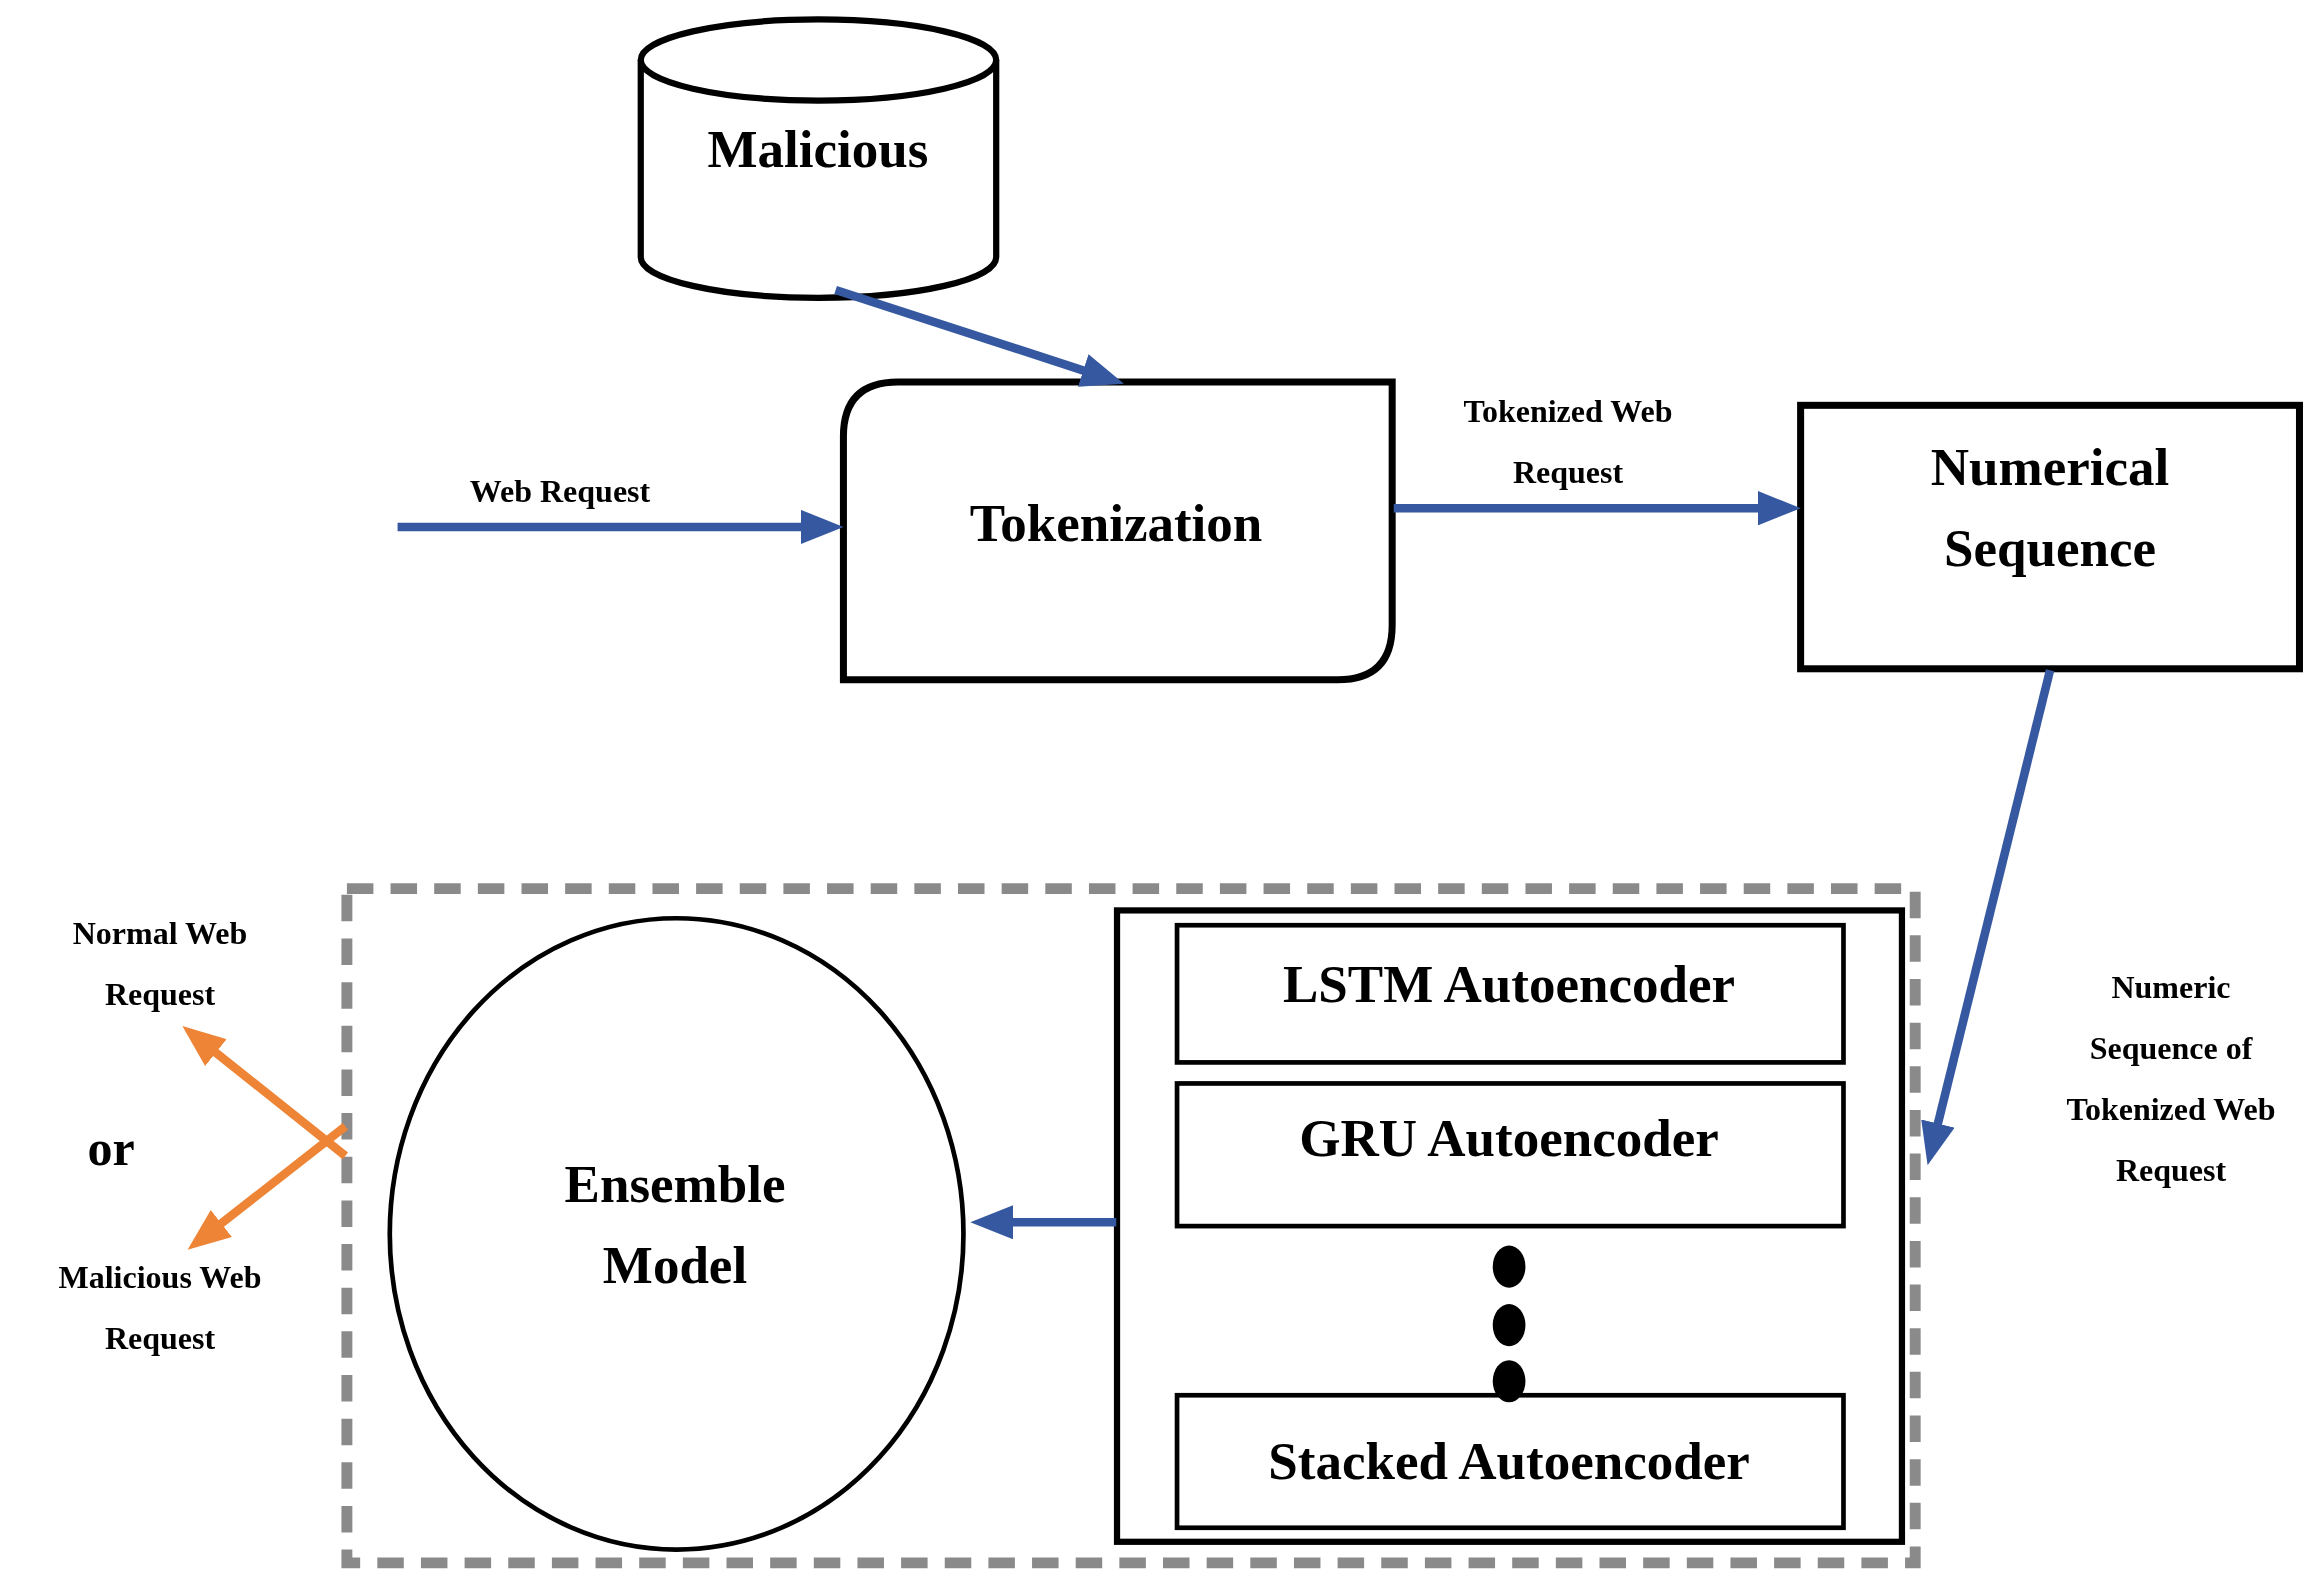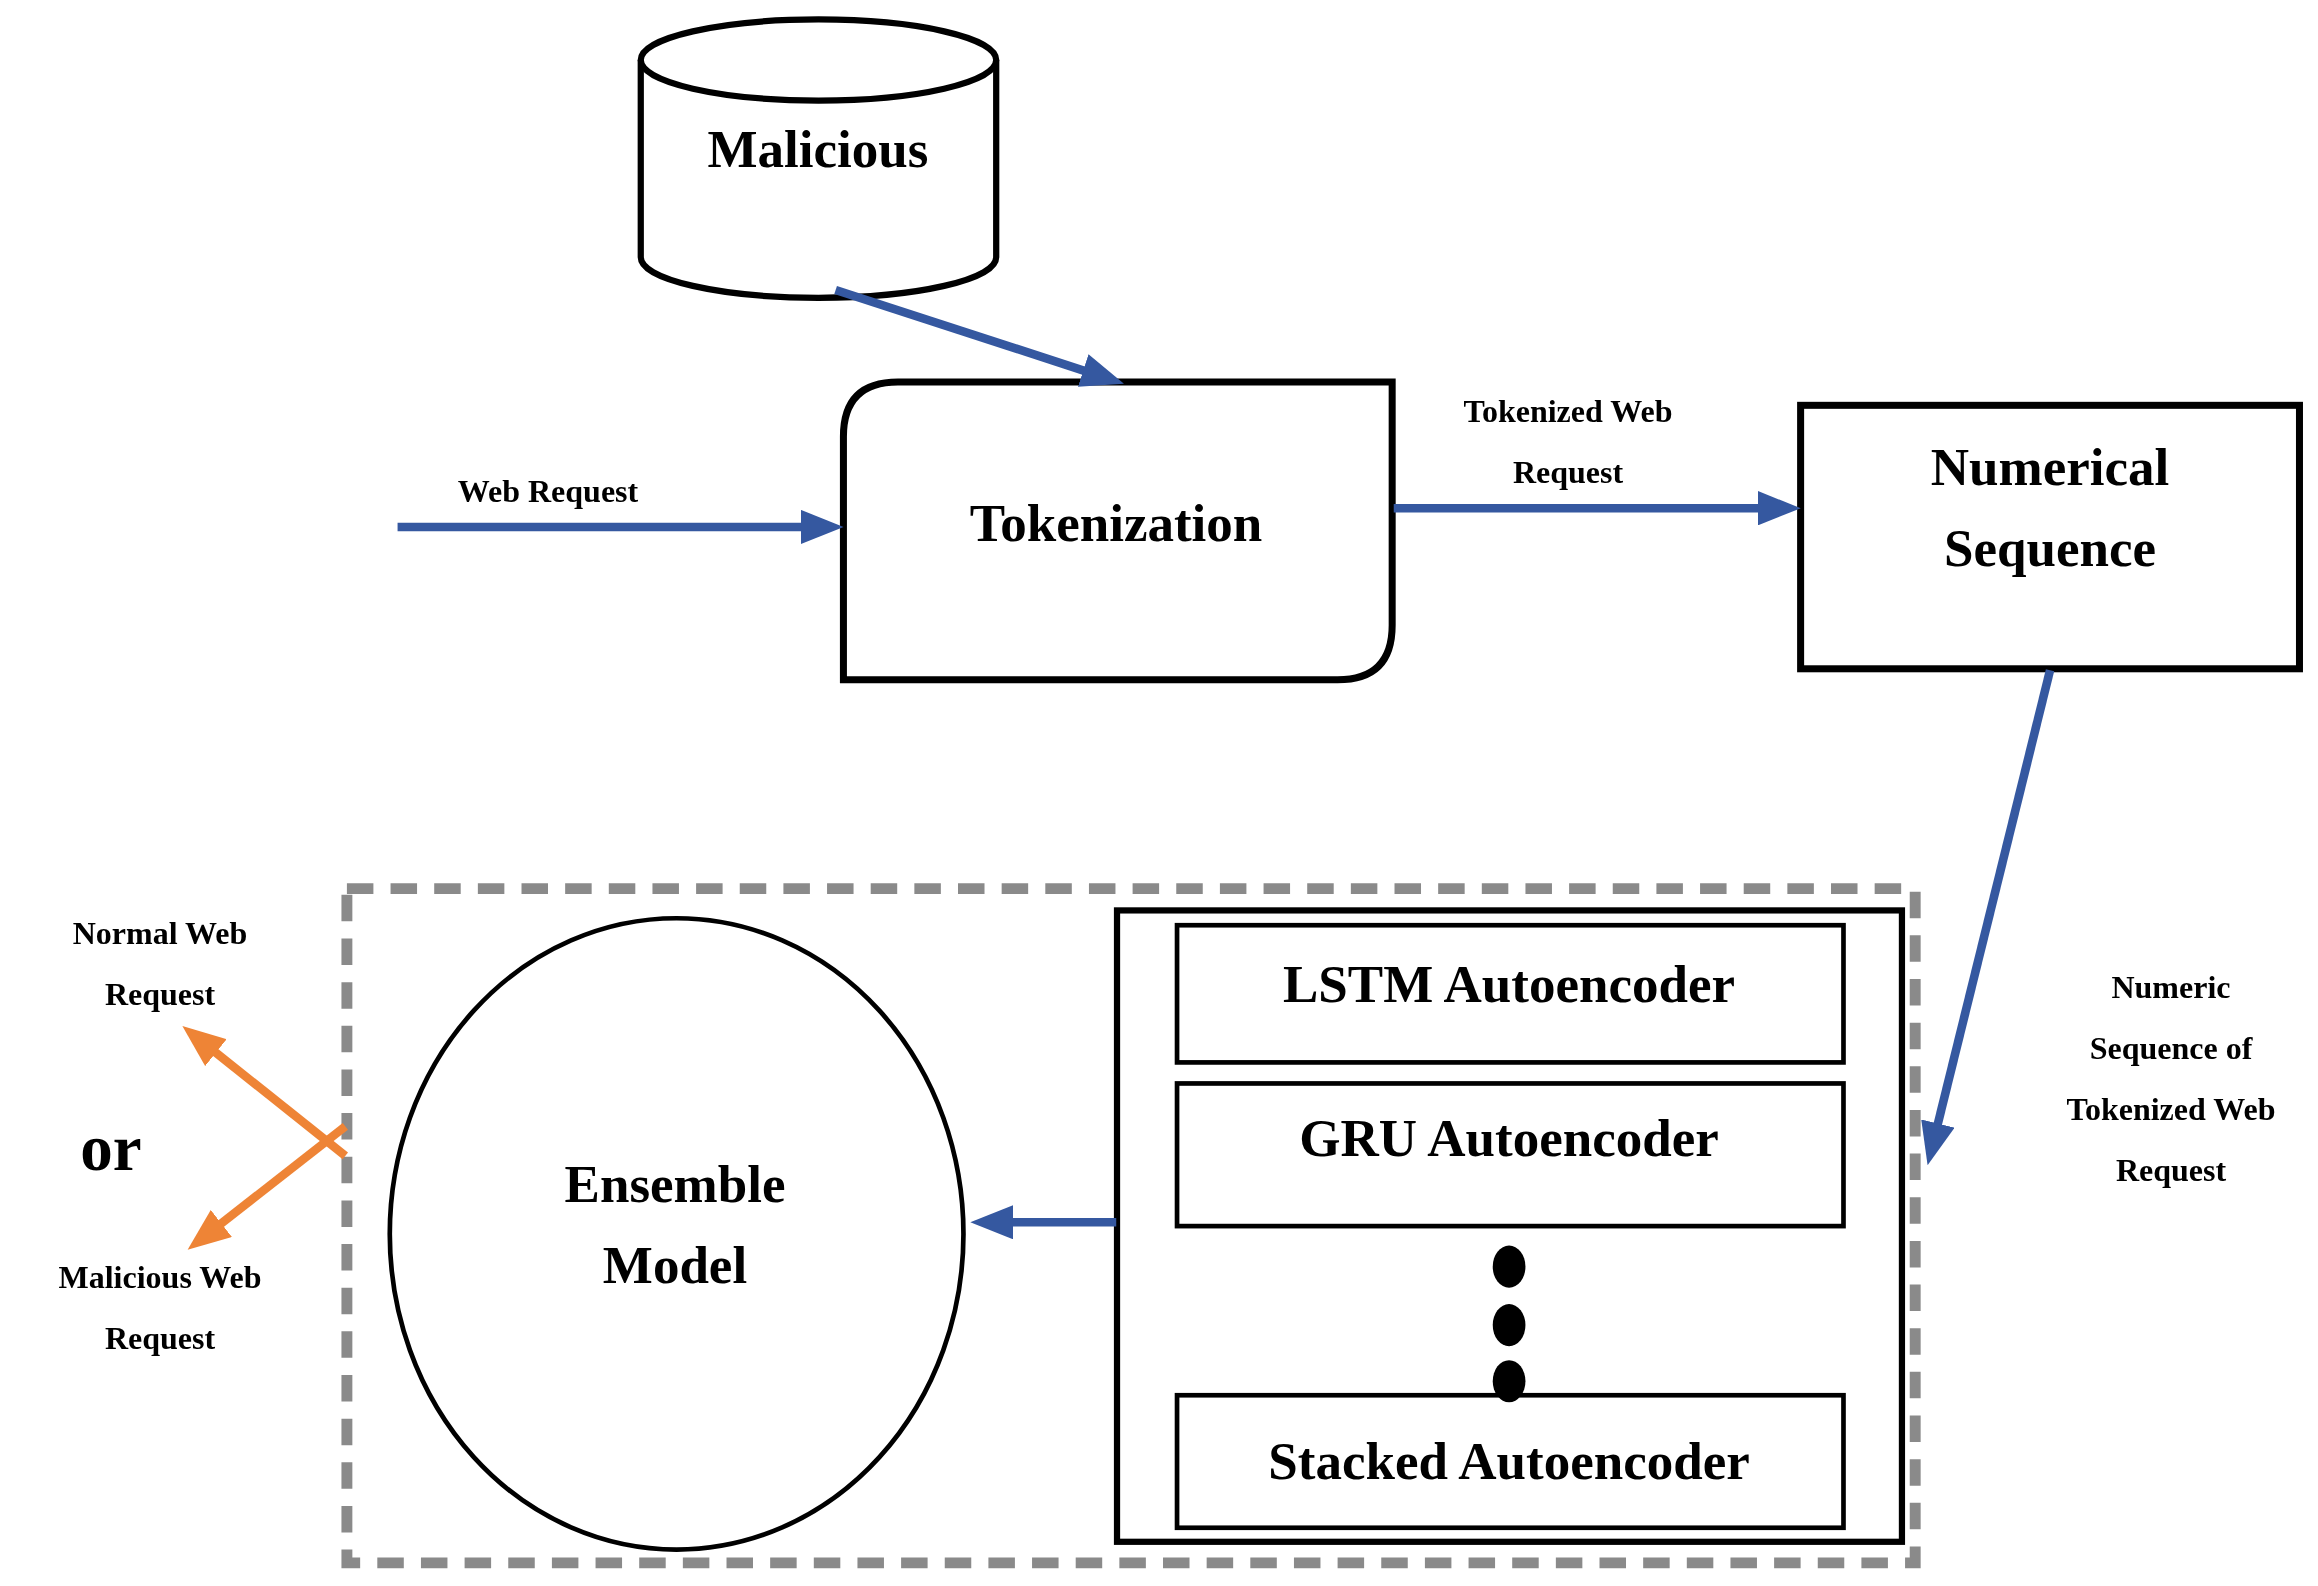--- a/index.html
+++ b/index.html
@@ -21,21 +21,21 @@
     transform: translateX(-50%);
     color: var(--text, #000000);
     font-weight: 700;
     text-align: center;
     white-space: nowrap;
     font-family: "Liberation Serif", "DejaVu Serif", serif;
   }
   .node-label  { font-size: 53px; line-height: 64px; }
   .node-label.multi { line-height: 81px; }
   .anno-label  { font-size: 32px; line-height: 61px; }
-  .or-label    { font-size: 65px; line-height: 60px; }
+  .or-label    { font-size: 50px; line-height: 60px; }
   .shape-stroke { stroke: var(--shape-stroke, #000000); fill: none; }
   .blue-line   { stroke: var(--arrow-blue, #3558A0); stroke-width: 11; fill: none; }
   .orange-line { stroke: var(--arrow-orange, #EE8436); stroke-width: 11; fill: none; }
   .dash-rect   { stroke: var(--dash-gray, #8A8A8A); stroke-width: 14; fill: none;
                  stroke-dasharray: 34 22; }
   .dot { fill: var(--shape-stroke, #000000); }
 </style>
 </head>
 <body>
 
@@ -83,21 +83,21 @@
     <line class="blue-line" x1="1432" y1="1568" x2="1291" y2="1568" marker-end="url(#head-blue)"></line>
 
     <line class="orange-line" x1="443" y1="1483" x2="270" y2="1345" marker-end="url(#head-orange)"></line>
     <line class="orange-line" x1="443" y1="1445" x2="277" y2="1575" marker-end="url(#head-orange)"></line>
   </svg>
 
   <div class="label node-label" style="left:818px; top:117px;">Malicious</div>
 
   <div class="label node-label" style="left:1116px; top:491px;">Tokenization</div>
 
-  <div class="label anno-label" style="left:548px; top:461px;">Web Request</div>
+  <div class="label anno-label" style="left:560px; top:461px;">Web Request</div>
 
   <div class="label anno-label" style="left:1568px; top:381px;">
     <div>Tokenized Web</div>
     <div>Request</div>
   </div>
 
   <div class="label node-label multi" style="left:2050px; top:427px;">
     <div>Numerical</div>
     <div>Sequence</div>
   </div>

